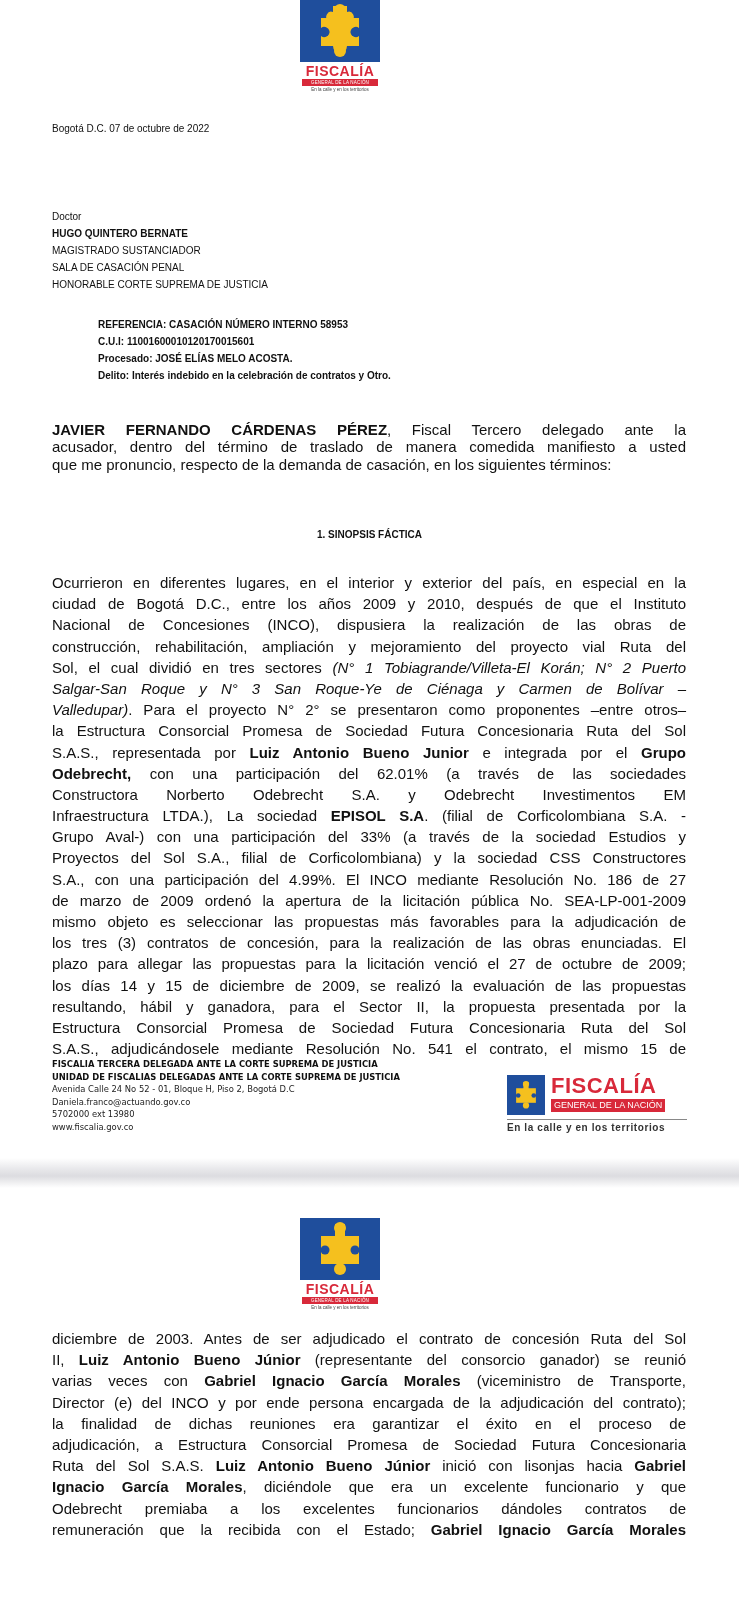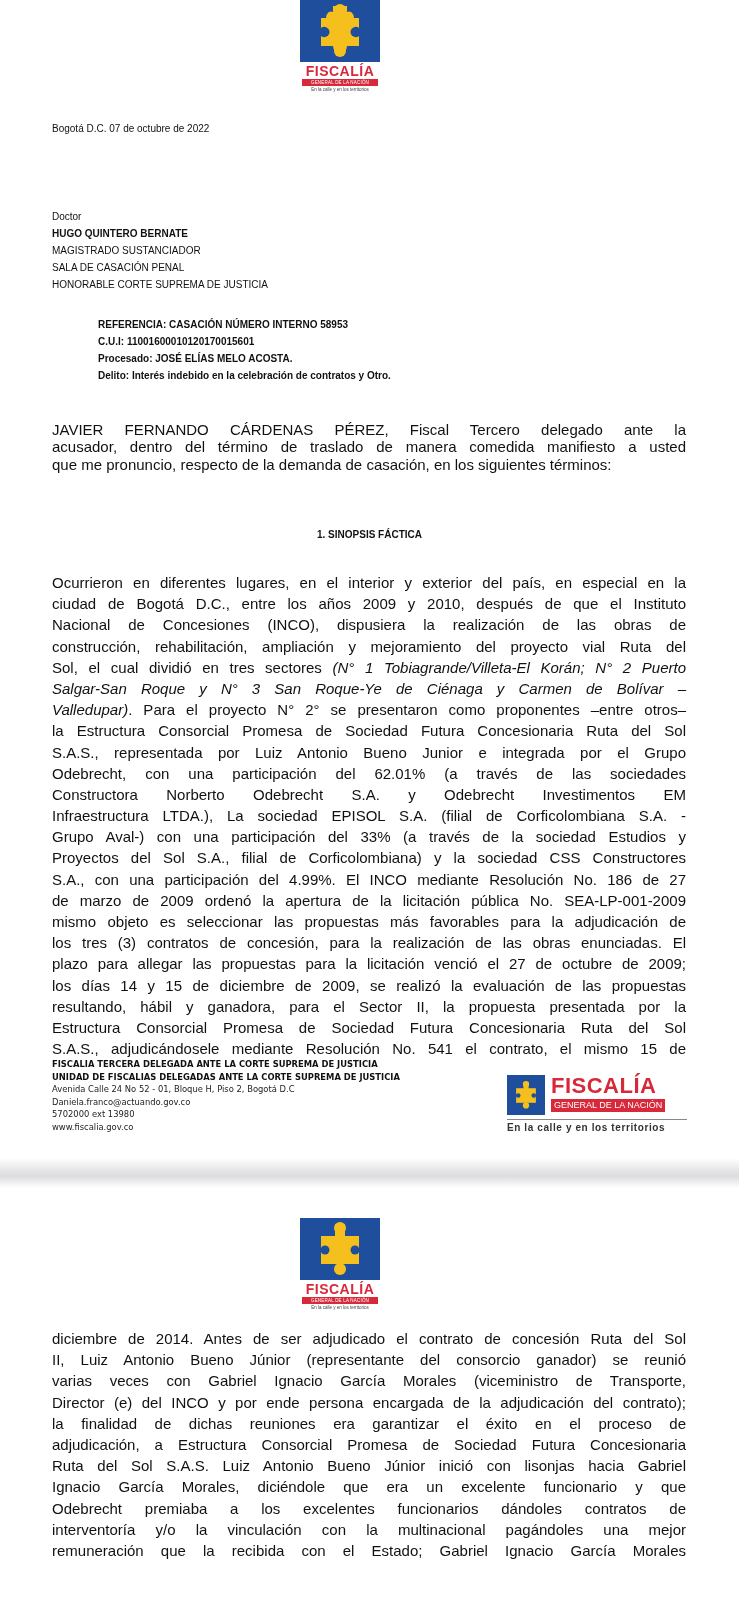--- a/index.html
+++ b/index.html
@@ -31,21 +31,21 @@
     .logo .band {
       background: #d8293a; color: #fff; font-size: 4.5px; width: 76px;
       text-align: center; line-height: 7px; letter-spacing: 0.2px;
     }
     .logo .tagline { font-size: 4.5px; color: #444; line-height: 8px; }
 
     .text { position: absolute; font-size: 10px; line-height: 17px; }
     .body-para { left: 52px; width: 634px; font-size: 15px; line-height: 21.2px; text-align: justify; }
     .body-para .ln { display: block; text-align: justify; text-align-last: justify; height: 21.2px; white-space: nowrap; }
     .body-para .ln.last { text-align-last: left; }
-    b { font-weight: normal; }
+    b { font-weight: bold; }
     i { font-style: italic; }
 
     .footer-left { position: absolute; left: 52px; top: 1058px; font-family: "DejaVu Sans", sans-serif; }
     .footer-left .l { font-size: 8.4px; line-height: 12.5px; color: #222; white-space: nowrap; }
     .footer-left .l.bold { font-weight: bold; color: #111; }
 
     .footer-logo { position: absolute; left: 507px; top: 1075px; width: 180px; }
     .footer-logo .row { display: flex; align-items: flex-start; }
     .footer-logo .sq { width: 38px; height: 40px; background: #1f4e9c; display: flex; align-items: center; justify-content: center; }
     .footer-logo .words { margin-left: 6px; }
@@ -171,25 +171,24 @@
         <circle cx="10" cy="28" r="4.5" fill="#1f4e9c"></circle>
         <circle cx="40" cy="28" r="4.5" fill="#1f4e9c"></circle>
       </svg>
     </div>
     <div class="title">FISCALÍA</div>
     <div class="band">GENERAL DE LA NACIÓN</div>
     <div class="tagline">En la calle y en los territorios</div>
   </div>
 
   <div class="text body-para" style="top:140px;">
-    <span class="ln">diciembre de 2014. Antes de ser adjudicado el contrato de concesión Ruta del Sol</span>
+    <span class="ln">diciembre de 2003. Antes de ser adjudicado el contrato de concesión Ruta del Sol</span>
     <span class="ln"><span>II, </span><b>Luiz Antonio Bueno Júnior</b><span> (representante del consorcio ganador) se reunió</span></span>
     <span class="ln"><span>varias veces con </span><b>Gabriel Ignacio García Morales</b><span> (viceministro de Transporte,</span></span>
     <span class="ln">Director (e) del INCO y por ende persona encargada de la adjudicación del contrato);</span>
     <span class="ln">la finalidad de dichas reuniones  era garantizar el éxito en el proceso de</span>
     <span class="ln">adjudicación, a Estructura Consorcial Promesa de Sociedad Futura Concesionaria</span>
     <span class="ln"><span>Ruta del Sol S.A.S. </span><b>Luiz Antonio Bueno Júnior</b><span> inició con lisonjas hacia </span><b>Gabriel</b></span>
     <span class="ln"><b>Ignacio García Morales</b><span>, diciéndole que era un excelente funcionario y que</span></span>
     <span class="ln">Odebrecht premiaba a los excelentes funcionarios dándoles contratos de</span>
-    <span class="ln">interventoría y/o la vinculación con la multinacional pagándoles una mejor</span>
     <span class="ln"><span>remuneración que la  recibida  con  el Estado; </span><b>Gabriel Ignacio García Morales</b></span>
   </div>
 </div>
 
 </body></html>

